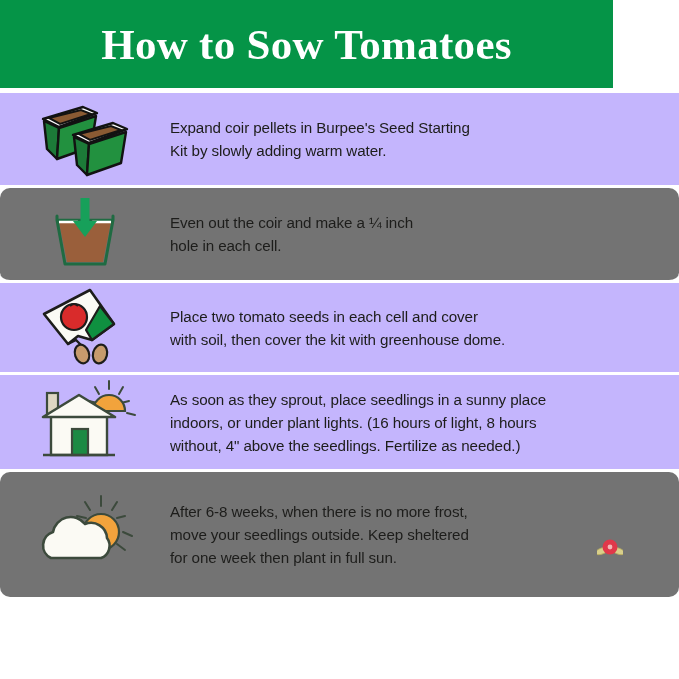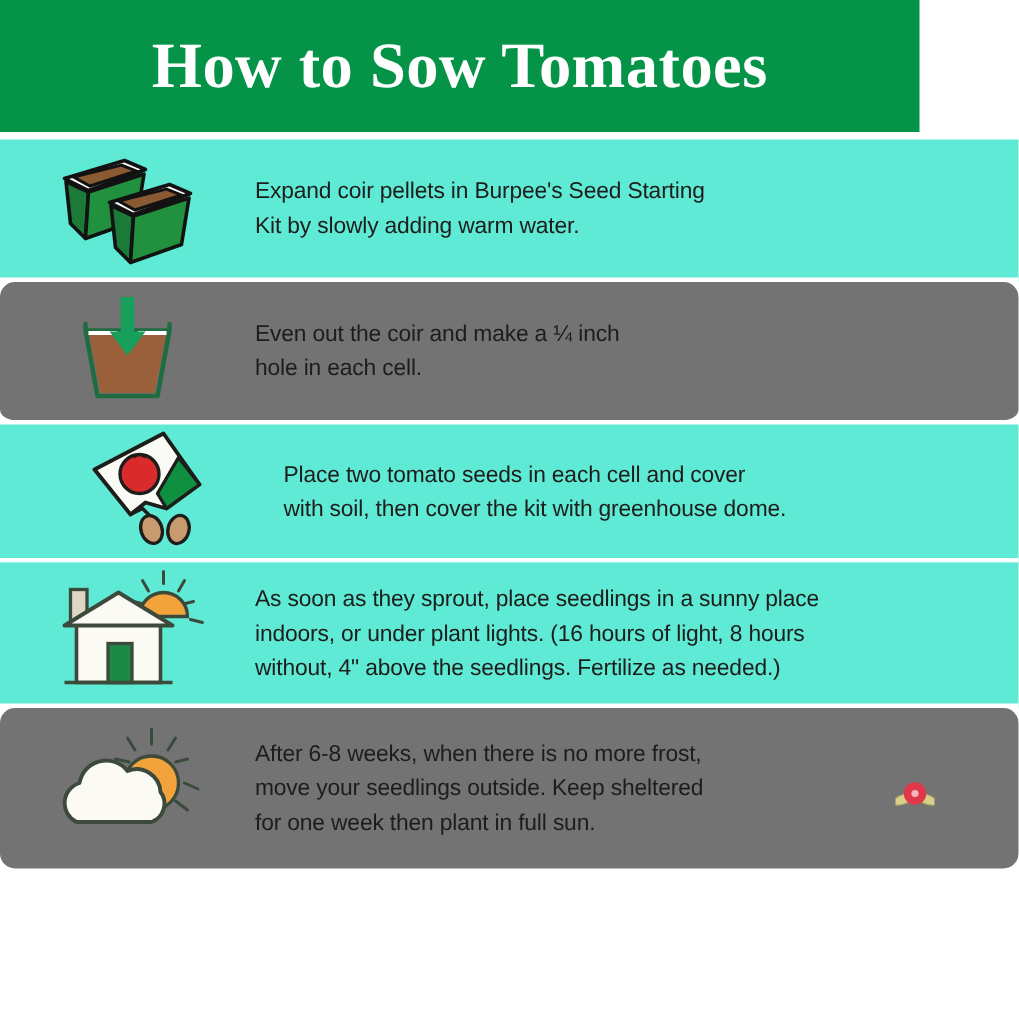--- a/index.html
+++ b/index.html
@@ -28,21 +28,21 @@
   }
 
   
   .rows{position:absolute;left:0;top:93px;width:679px;}
   .row{
     position:relative;
     display:flex;align-items:center;
     box-sizing:border-box;
     border-bottom:3px solid #ffffff;
   }
-  .row.light{background:#5eead4;}
+  .row.light{background:#c4b5fd;}
   .row.dark{background:#8bccа0;}
   .row.dark{background:#737373;border-radius:10px;}
   .row:last-child{border-bottom:none;}
 
   .icon-cell{
     width:170px;min-width:170px;
     display:flex;align-items:center;justify-content:center;
     align-self:center;
   }
   .text-cell{
@@ -128,21 +128,21 @@
             <polygon points="36,31 60,31 48,47" fill="#17a05a"></polygon>
           </svg>
         </span>
       </div>
       <div class="text-cell">
         <div class="step-text">Even out the coir and make a ¼ inch
 hole in each cell.</div>
       </div>
     </div>
 
-    <div class="row light" style="height:92px;padding-left:19px;">
+    <div class="row light" style="height:92px;">
       <div class="icon-cell">
         <span>
           <svg width="110" height="84" viewBox="0 0 110 84">
 
             <polygon points="14,30 60,6 84,40 62,56 48,52 38,60" fill="#fbfbf5" stroke="#1d1d1b" stroke-width="2.6" stroke-linejoin="round"></polygon>
 
             <polygon points="70,22 84,40 62,56 56,46" fill="#0f9040" stroke="#1d1d1b" stroke-width="2.2" stroke-linejoin="round"></polygon>
 
             <circle cx="44" cy="33" r="13" fill="#d92b2b" stroke="#1d1d1b" stroke-width="2.2"></circle>
             <path d="M40,22 q4,-4 8,0" stroke="#1d1d1b" stroke-width="2" fill="none"></path>
@@ -188,21 +188,21 @@
           </svg>
         </span>
       </div>
       <div class="text-cell">
         <div class="step-text">As soon as they sprout, place seedlings in a sunny place
 indoors, or under plant lights. (16 hours of light, 8 hours
 without, 4" above the seedlings. Fertilize as needed.)</div>
       </div>
     </div>
 
-    <div class="row dark" style="height:107px;">
+    <div class="row dark" style="height:125px;">
       <div class="icon-cell">
         <span>
           <svg width="112" height="82" viewBox="0 0 112 82">
 
             <g stroke="#3c4a3c" stroke-width="2" stroke-linecap="round">
               <line x1="72" y1="4" x2="72" y2="14"></line>
               <line x1="56" y1="10" x2="61" y2="18"></line>
               <line x1="88" y1="10" x2="83" y2="18"></line>
               <line x1="48" y1="24" x2="57" y2="26"></line>
               <line x1="96" y1="24" x2="88" y2="26"></line>

